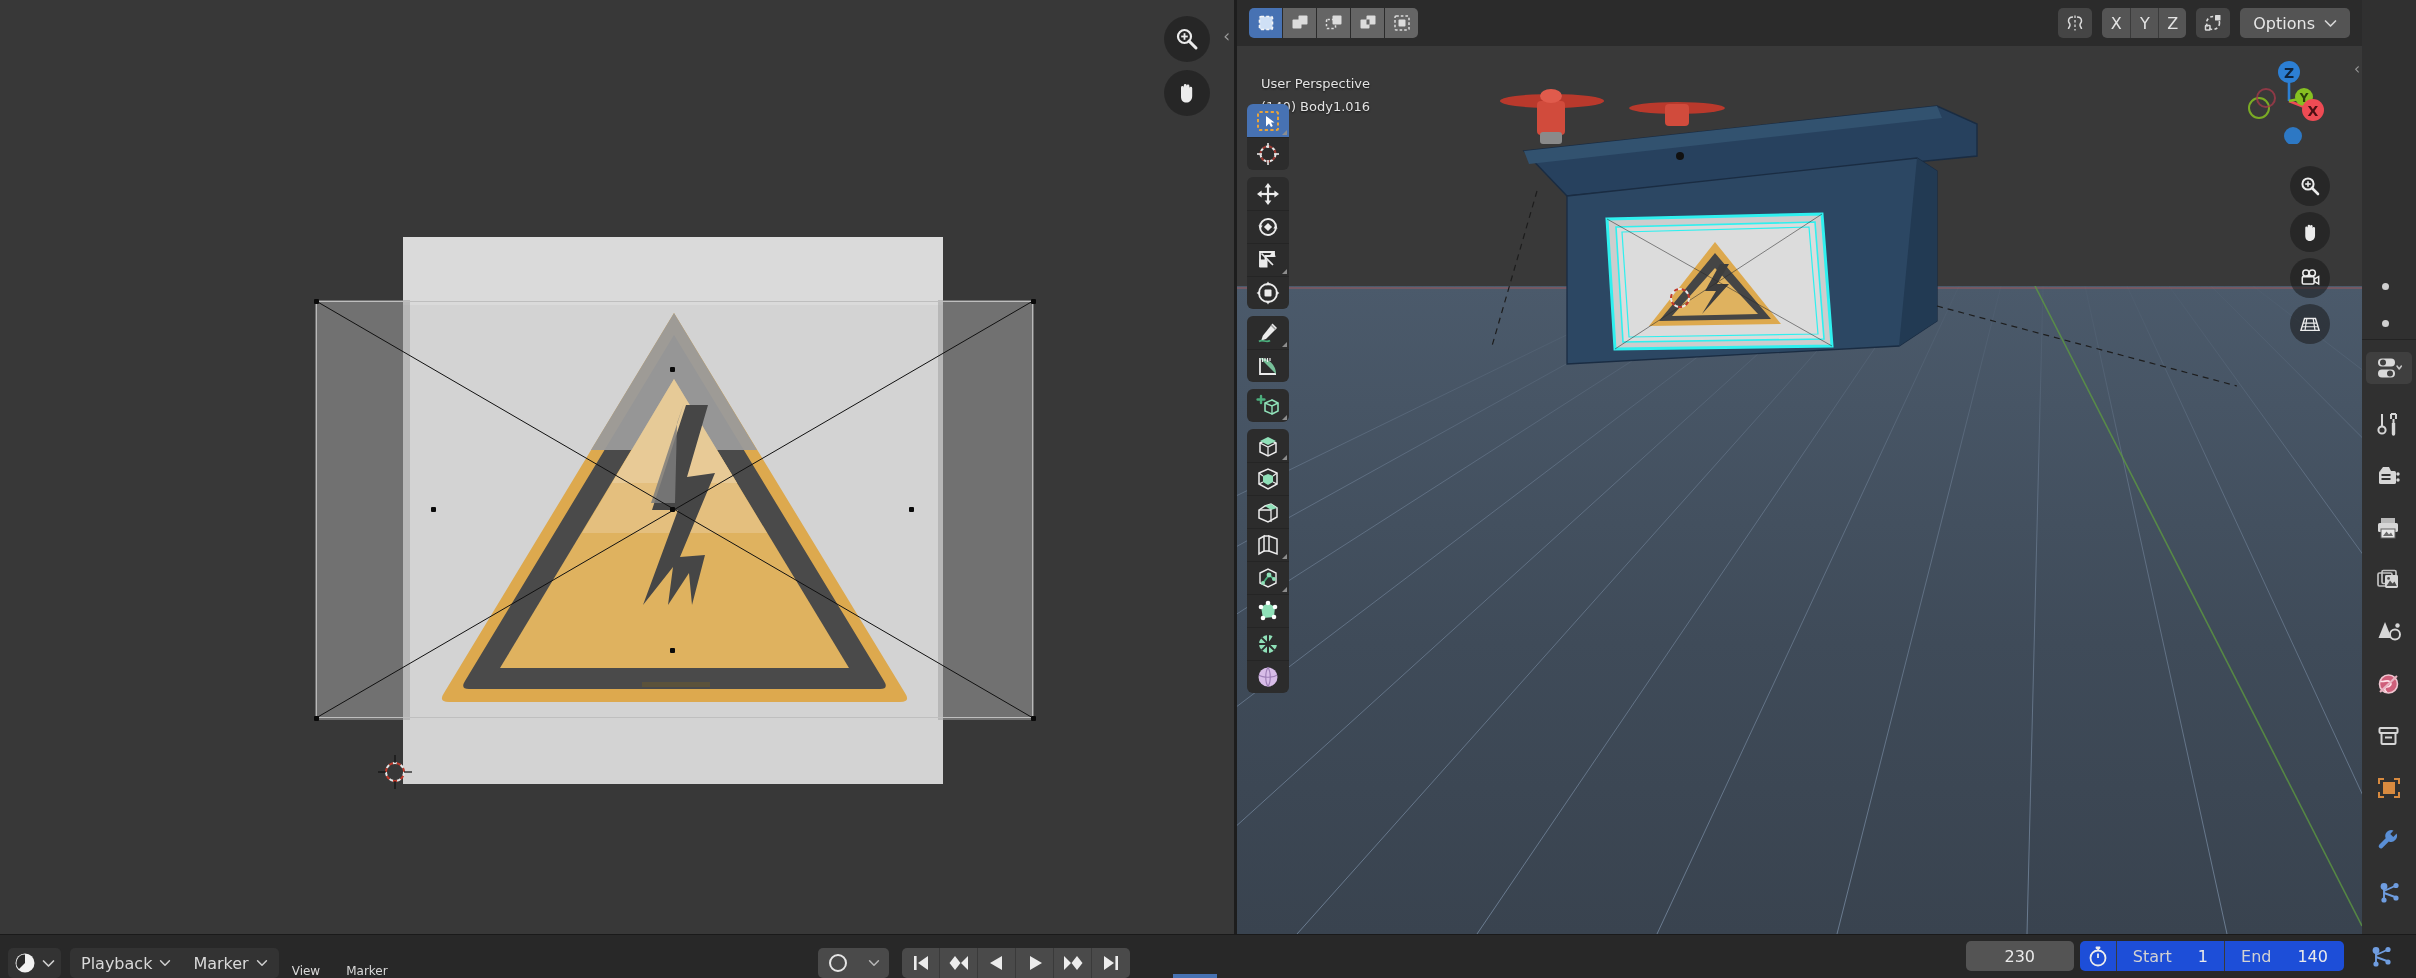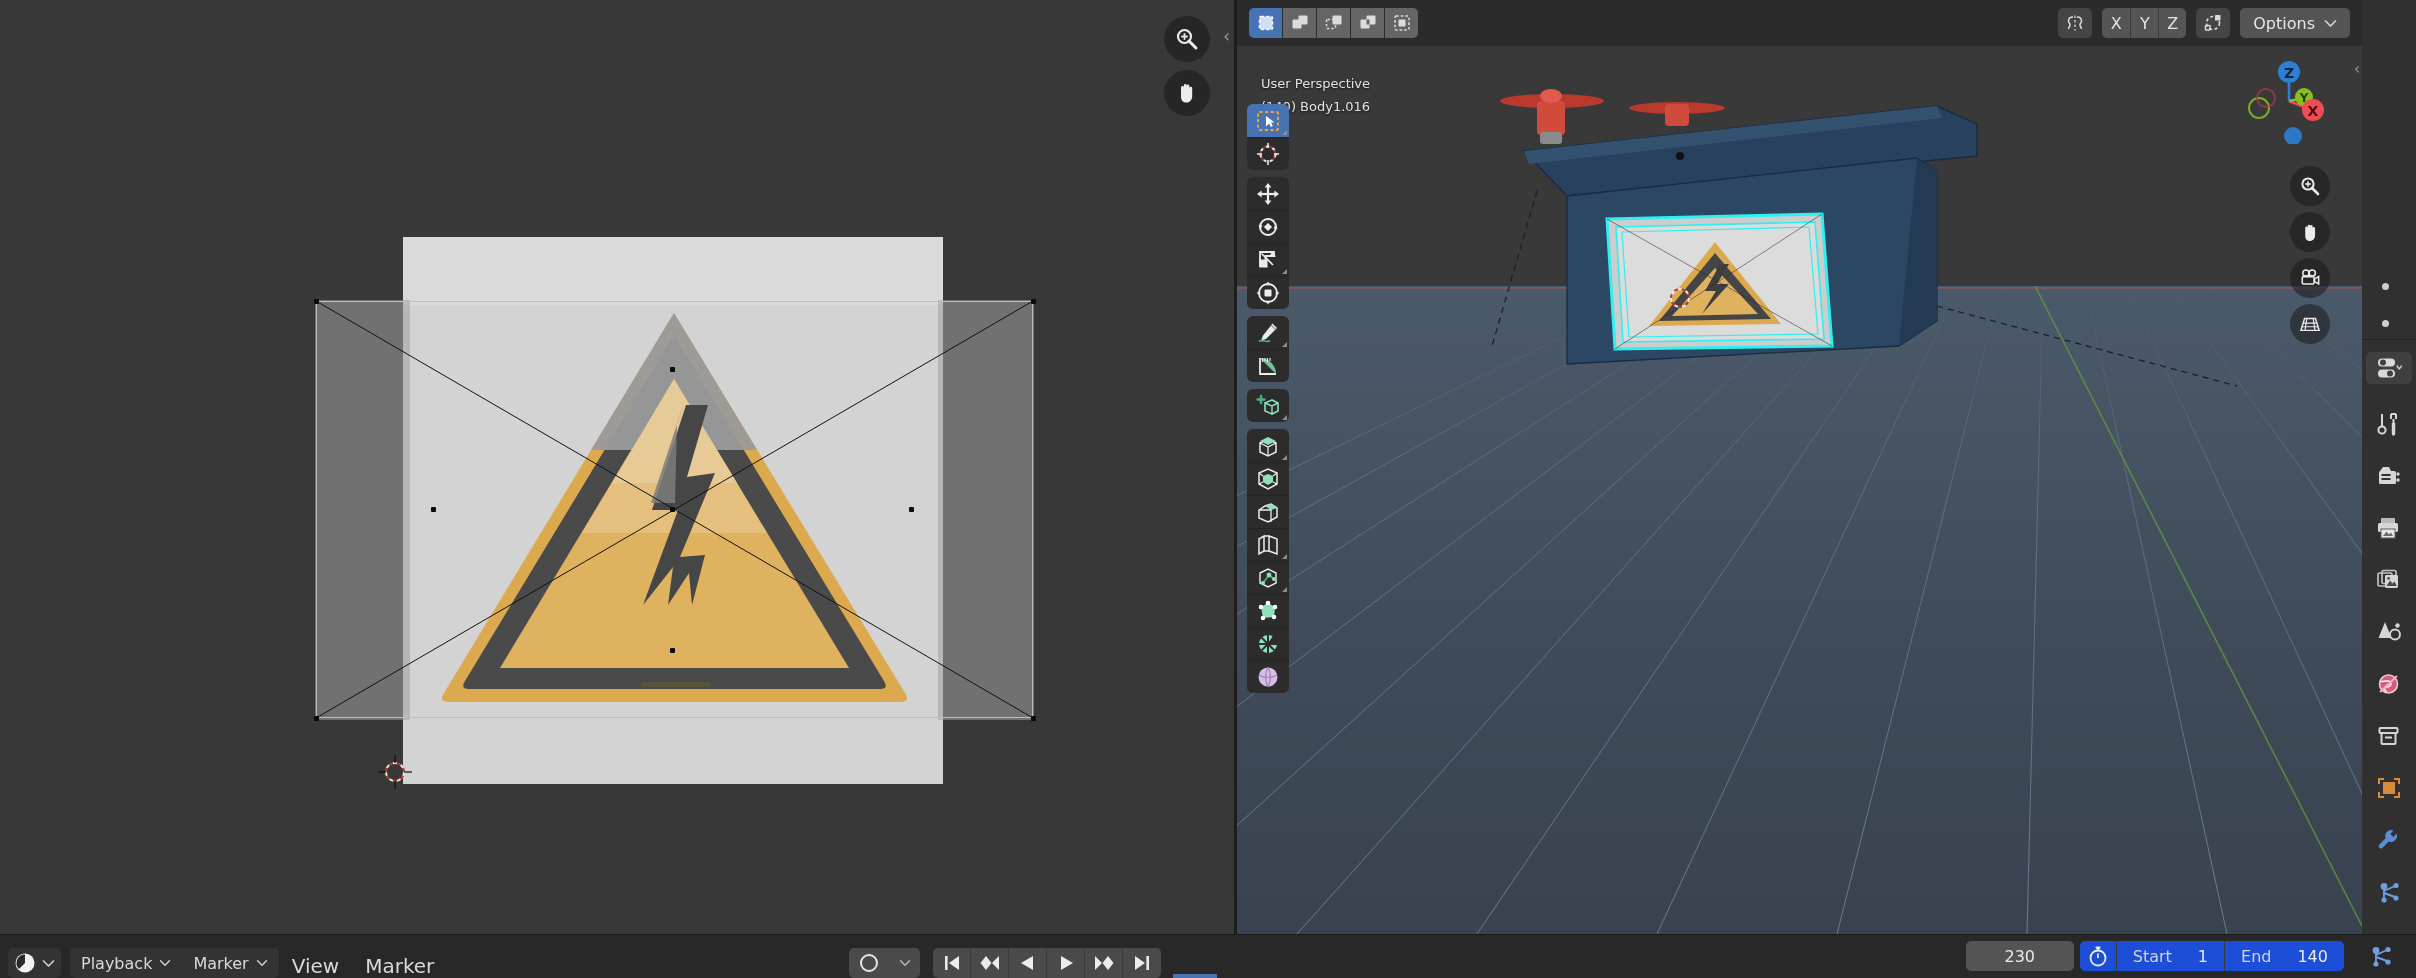--- a/index.html
+++ b/index.html
@@ -184,21 +184,21 @@
   }
   .tl-editor-btn {
     height: 30px; padding: 0 6px 0 5px; background: #333; border-radius: 5px;
     display: flex; align-items: center; gap: 5px; margin-right: 9px;
   }
   .tl-menu-grp { display: flex; align-items: center; background: #333; border-radius: 5px; height: 30px; }
   .tl-menu {
     height: 30px; padding: 0 11px; display: flex; align-items: center; gap: 7px;
     color: #d9d9d9; font-size: 16px;
   }
-  .tl-plain-menu { color: #d9d9d9; font-size: 20px; padding: 0 13px; }
+  .tl-plain-menu { color: #d9d9d9; font-size: 12px; padding: 0 13px; }
   .tl-center { display: flex; align-items: center; margin: 0 auto; gap: 0; }
   .tl-rec-grp {
     display: flex; align-items: center; height: 30px; background: #4a4a4a;
     border-radius: 5px; margin-right: 13px;
   }
   .tl-rec { width: 40px; height: 30px; display: flex; align-items: center; justify-content: center; }
   .tl-recarrow { width: 31px; height: 30px; display: flex; align-items: center; justify-content: center; color: #c8c8c8; }
   .tl-play-grp { display: flex; height: 30px; background: #4a4a4a; border-radius: 5px; overflow: hidden; }
   .tl-play-btn {
     width: 38px; height: 30px; display: flex; align-items: center; justify-content: center;

